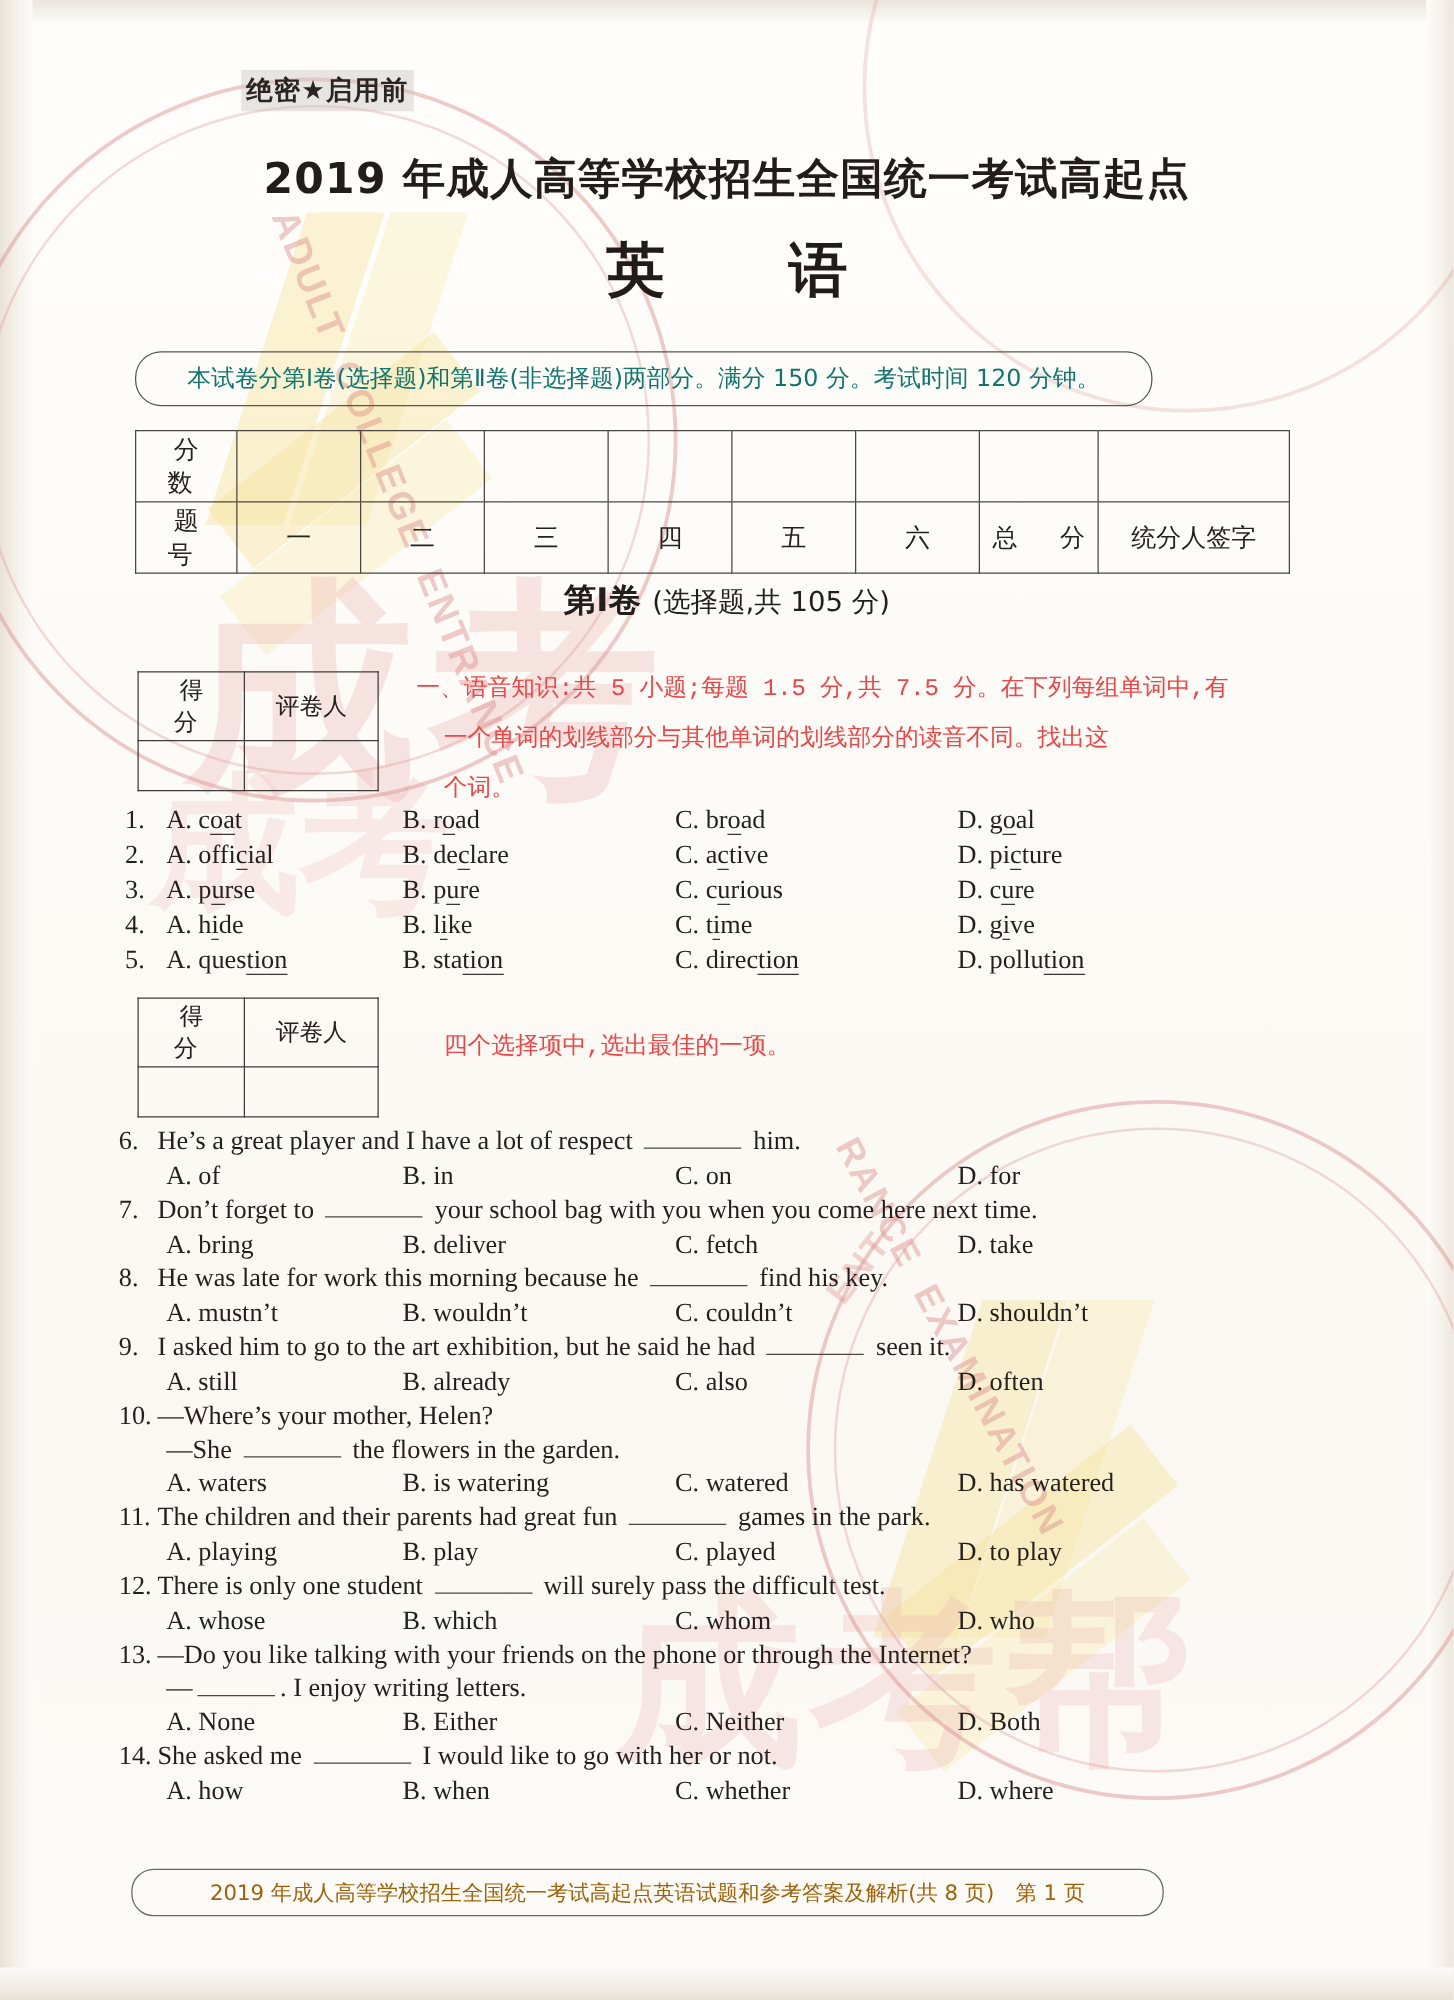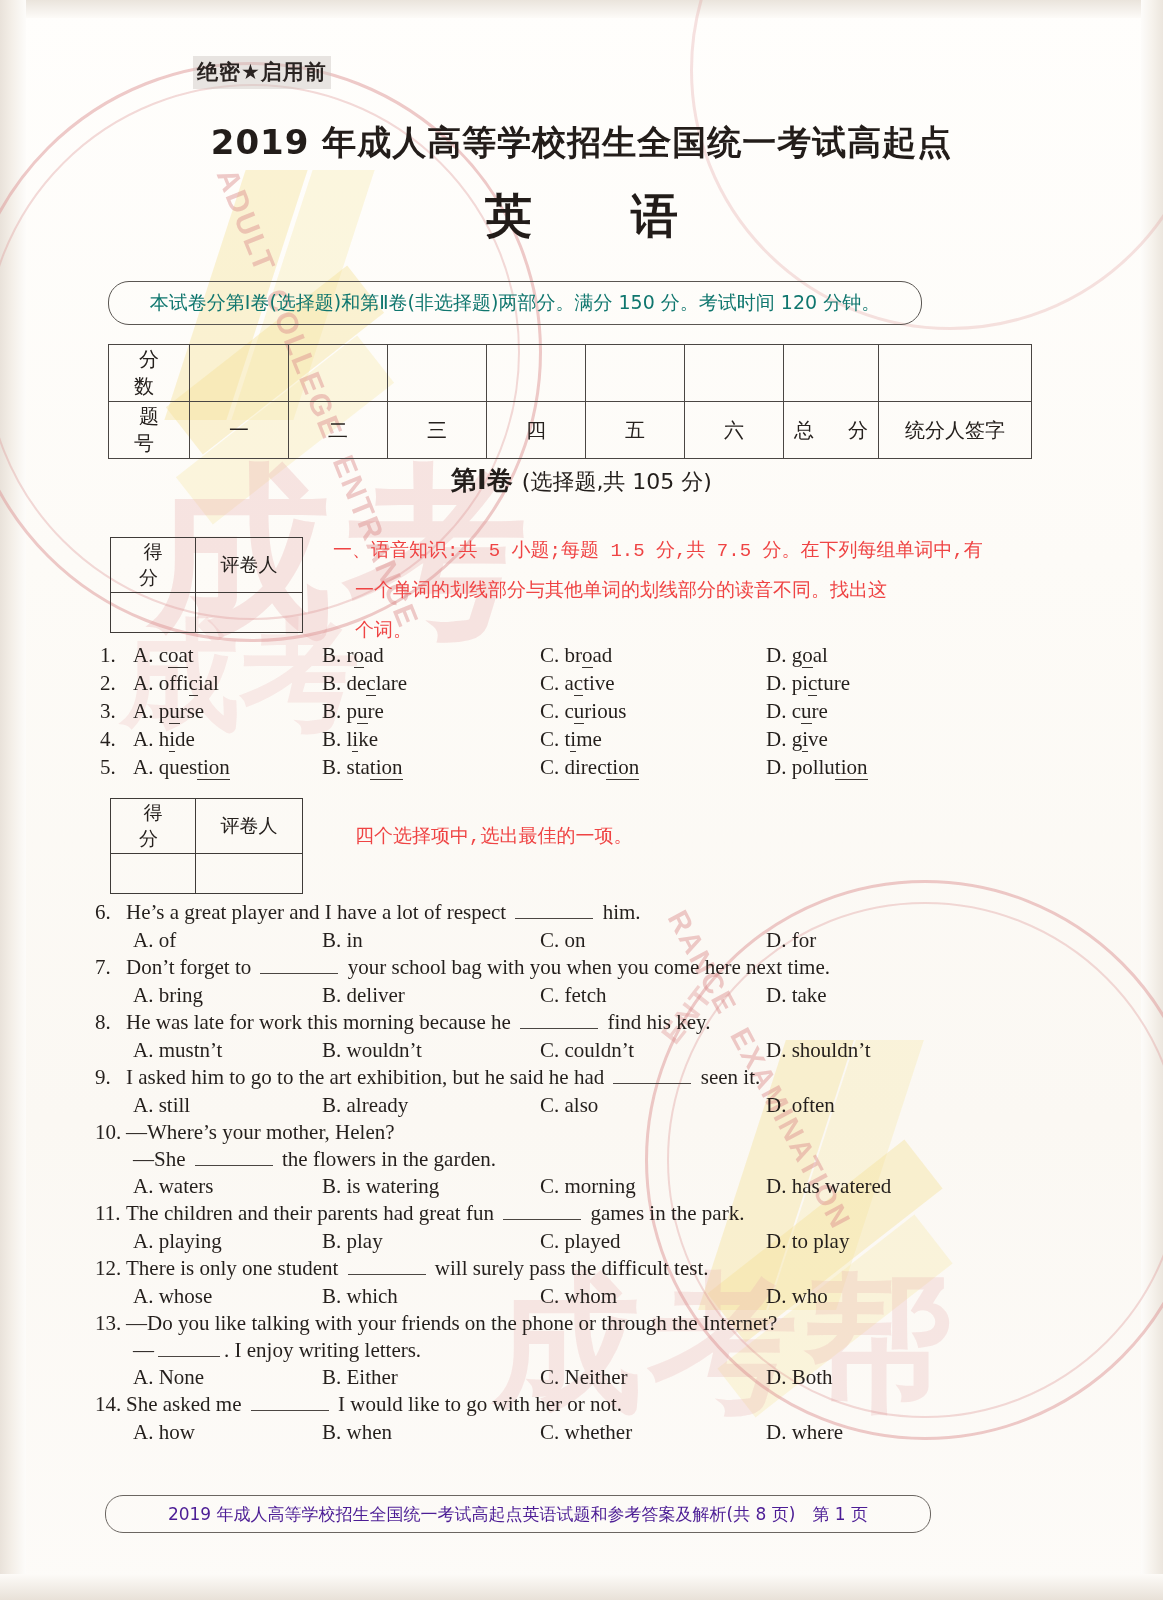--- a/index.html
+++ b/index.html
@@ -166,21 +166,21 @@
   u.dash{text-decoration:none;border-bottom:1.3px solid #4b4642;
          display:inline-block;width:78px;height:15px;margin:0 4px;}
   u.dash.short{width:62px;}
   .ul{border-bottom:1.2px solid #3a3532;}
 
   .footer{
     position:absolute;left:105px;top:1495px;width:824px;height:36px;
     border:1.4px solid #6b6661;border-radius:18px;
     display:flex;align-items:center;justify-content:center;
     font-family:"DejaVu Sans","Liberation Sans",sans-serif;
-    font-size:17px;color:#4c1d95;
+    font-size:17px;color:#a16207;
   }
 </style>
 </head>
 <body>
 
 <div class="page"></div>
 <div class="paper-edge-top"></div>
 <div class="paper-edge-left"></div>
 <div class="paper-edge-right"></div>
 <div class="paper-edge-bottom"></div>
@@ -387,21 +387,21 @@
   <div class="q" style="top:1120px;">
     <span class="num n2">10.</span>
     <span class="stemtxt" style="left:126px;">—Where’s your mother, Helen?</span>
   </div>
   <div class="q" style="top:1147px;">
     <span class="stemtxt" style="left:133px;"><span>—She </span><u class="dash"></u><span> the flowers in the garden.</span></span>
   </div>
   <div class="q opts" style="top:1174px;">
     <span class="opt o-a">A. waters</span>
     <span class="opt o-b">B. is watering</span>
-    <span class="opt o-c">C. morning</span>
+    <span class="opt o-c">C. watered</span>
     <span class="opt o-d">D. has watered</span>
   </div>
 
   <div class="q" style="top:1201px;">
     <span class="num n2">11.</span>
     <span class="stemtxt stemtxt2"><span>The children and their parents had great fun </span><u class="dash"></u><span> games in the park.</span></span>
   </div>
   <div class="q opts" style="top:1229px;">
     <span class="opt o-a">A. playing</span>
     <span class="opt o-b">B. play</span>

